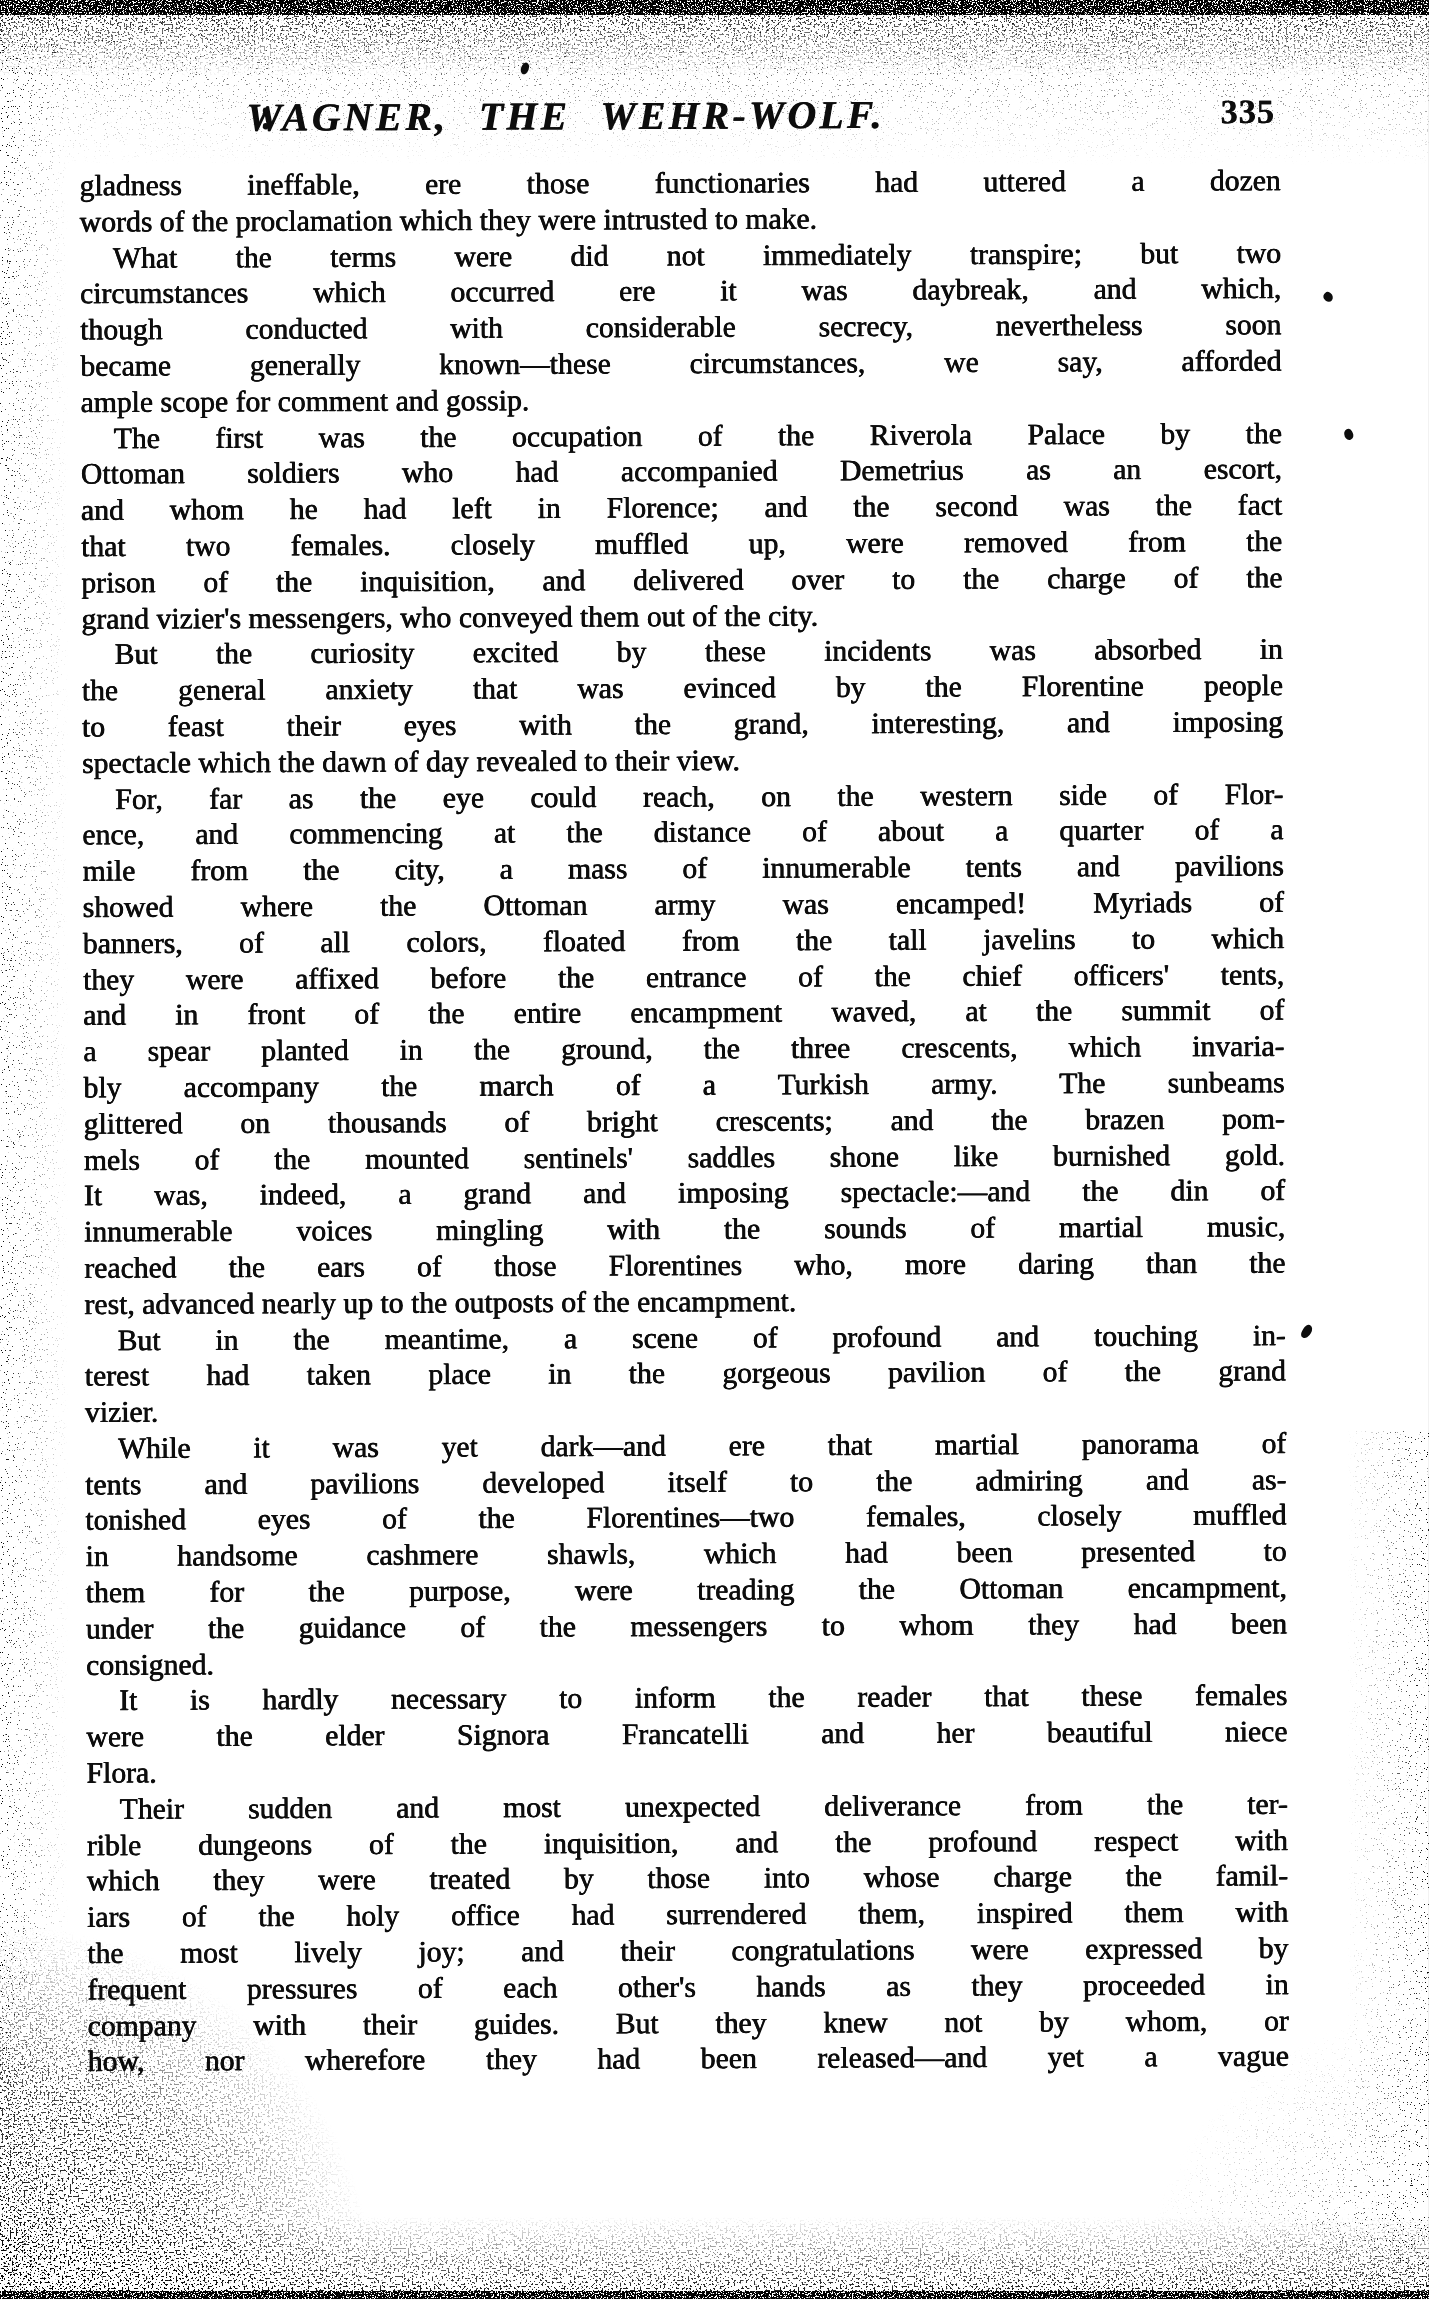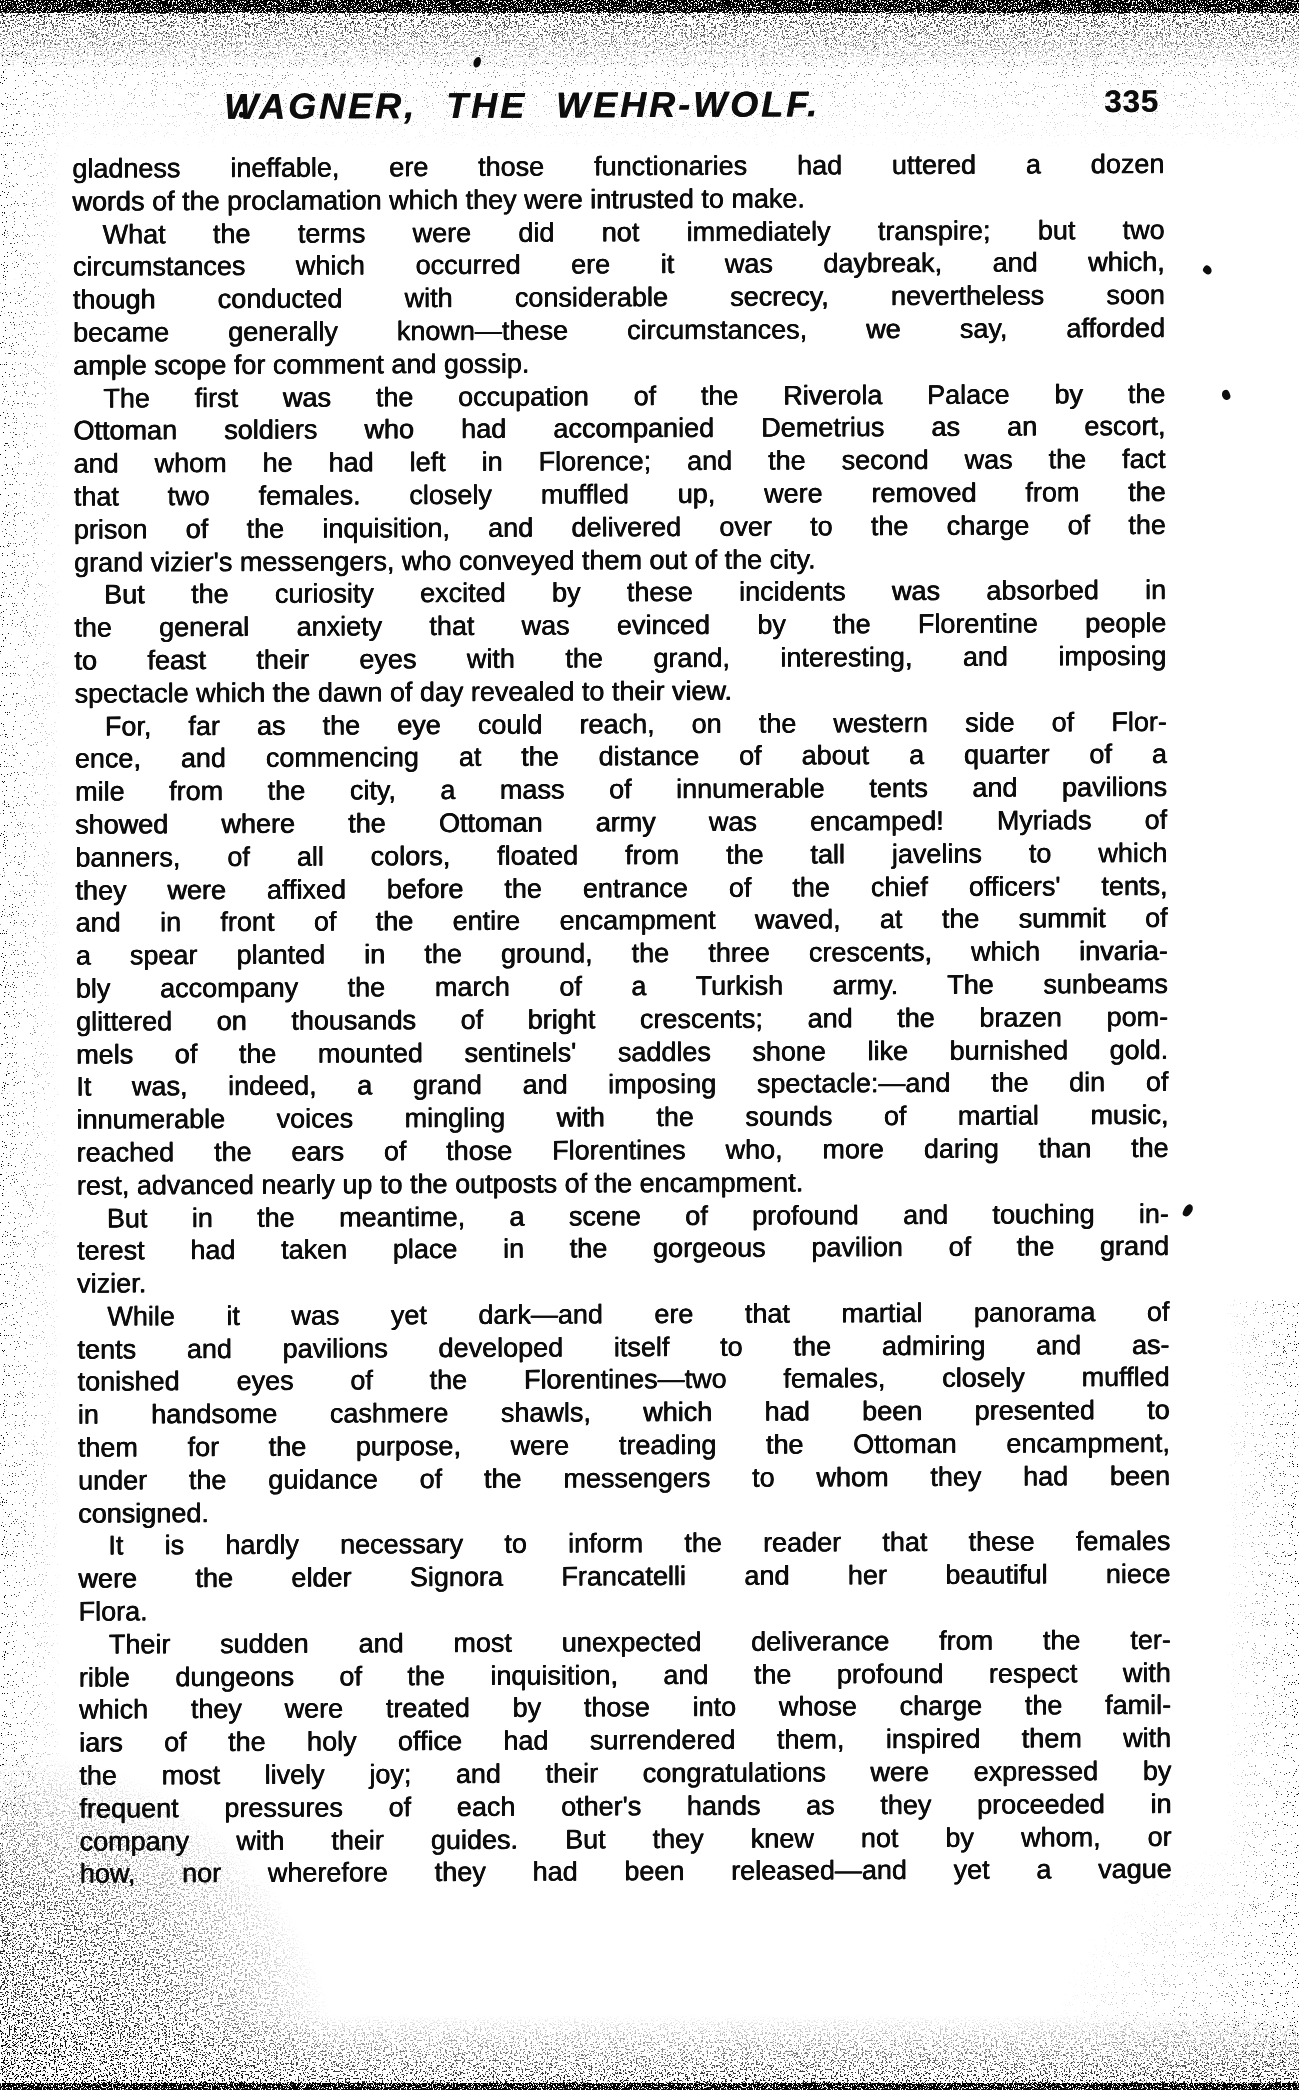--- a/index.html
+++ b/index.html
@@ -3,21 +3,21 @@
 <meta charset="utf-8">
 <style>
   html,body{margin:0;padding:0;background:#777;}
   .scan-page{
     position:relative;
     width:1299px;height:2090px;
     margin:0 auto;
     background:var(--paper,#ffffff);
     color:var(--ink,#0d0d0d);
     overflow:hidden;
-    font-family:Liberation Sans, sans-serif;
+    font-family:Liberation Serif, serif;
   }
   .rot{position:absolute;left:0;top:0;width:100%;height:100%;transform:rotate(-0.25deg);}
   .page-header{position:absolute;left:0;top:84px;width:100%;height:50px;}
   .page-title{
     position:absolute;left:228px;top:0;
     font-style:italic;font-weight:bold;
     font-size:36px;letter-spacing:3px;word-spacing:16px;
     white-space:nowrap;
     text-shadow:0.6px 0 0 currentColor;
   }

